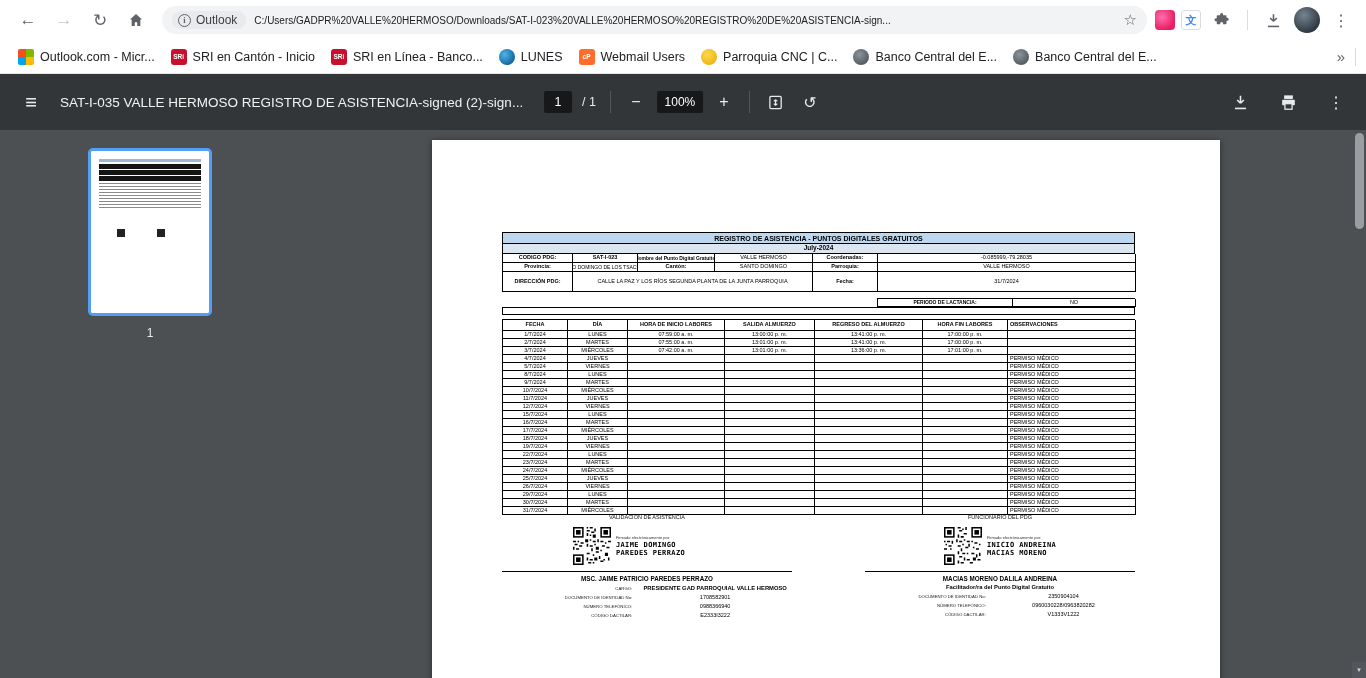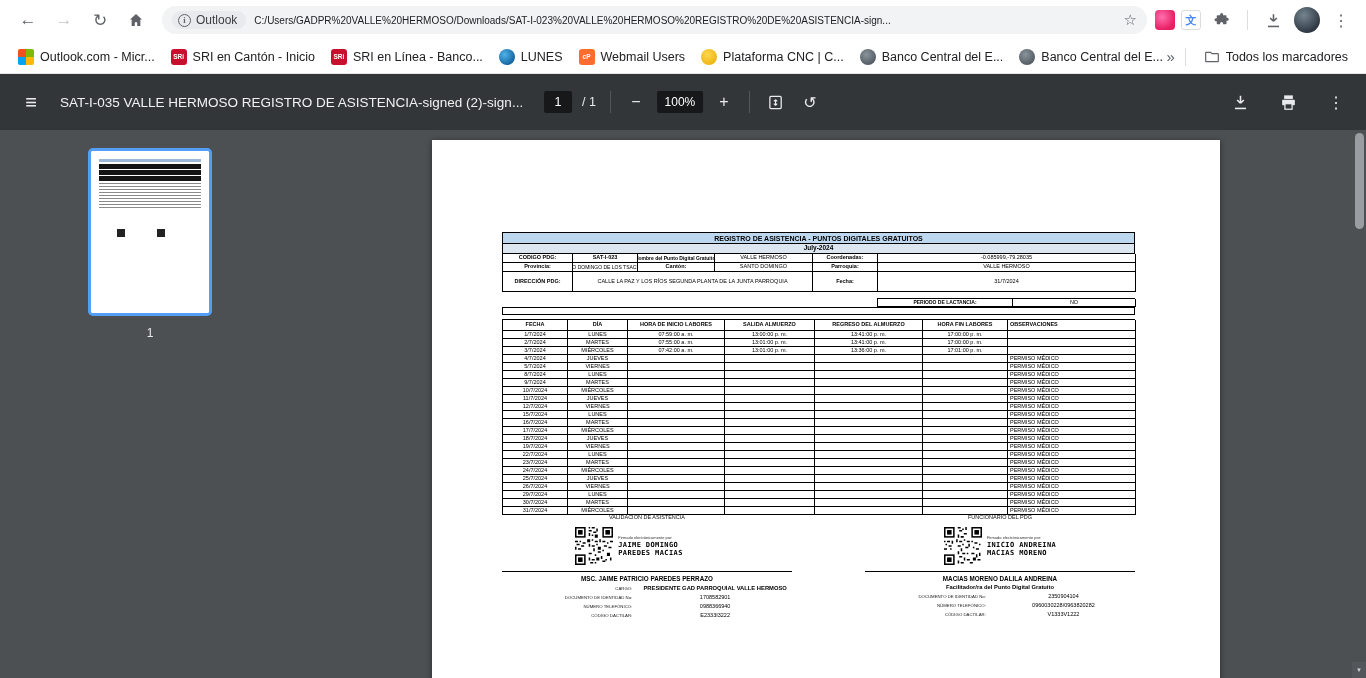--- a/index.html
+++ b/index.html
@@ -184,42 +184,36 @@
         <span class="bm-label">LUNES</span>
       </div>
 
       <div class="bm-item">
         <span class="bm-icon" style="background:#ff6c2c">cP</span>
         <span class="bm-label">Webmail Users</span>
       </div>
 
       <div class="bm-item">
         <span class="bm-icon" style="background:radial-gradient(circle at 40% 35%,#ffd84d,#e7a800);border-radius:50%"></span>
-        <span class="bm-label">Plataforma CNC | C...</span>
+        <span class="bm-label">Parroquia CNC | C...</span>
       </div>
 
       <div class="bm-item">
         <span class="bm-icon" style="background:radial-gradient(circle at 40% 35%,#8a949c,#3f474e);border-radius:50%"></span>
         <span class="bm-label">Banco Central del E...</span>
       </div>
 
       <div class="bm-item">
         <span class="bm-icon" style="background:radial-gradient(circle at 40% 35%,#8a949c,#3f474e);border-radius:50%"></span>
         <span class="bm-label">Banco Central del E...</span>
       </div>
     </div>
   <div class="bm-right">
     <span class="bm-chevrons">»</span>
     <span class="bm-sep"></span>
-    <div class="bm-item">
-      <svg class="folder-svg" viewBox="0 0 24 24">
-        <path d="M10 5l2 2h8.5a1 1 0 0 1 1 1v10a1 1 0 0 1-1 1h-17a1 1 0 0 1-1-1V6a1 1 0 0 1 1-1z" fill="none" stroke="#5f6368" stroke-width="1.8"></path>
-      </svg>
-      <span class="bm-label">Todos los marcadores</span>
-    </div>
   </div>
 </div>
 
 <div class="pdf-toolbar">
   <span class="pt-menu">≡</span>
   <span class="pt-title">SAT-I-035 VALLE HERMOSO REGISTRO DE ASISTENCIA-signed (2)-sign...</span>
   <div class="pt-center">
     <div class="pt-pagebox">1</div>
     <span class="pt-pagetotal">/ 1</span>
     <span class="pt-vsep"></span>
@@ -573,21 +567,21 @@
                 <rect x="20" y="2" width="3" height="3"></rect>
               <rect x="0" y="18" width="7" height="7"></rect>
                 <rect x="1" y="19" width="5" height="5" fill="#fff"></rect>
                 <rect x="2" y="20" width="3" height="3"></rect>
               <path d="M9 0h1v1H9zM11 0h2v1h-2zM14 1h1v2h-1zM9 2h2v1H9zM12 3h2v1h-2zM9 4h1v2H9zM11 5h1v1h-1zM13 5h2v2h-2zM0 9h2v1H0zM3 9h1v1H3zM5 10h2v1H5zM1 11h2v1H1zM4 12h2v1H4zM0 13h1v2H0zM2 14h2v1H2zM8 8h2v2H8zM11 8h1v1h-1zM13 9h2v1h-2zM16 8h1v2h-1zM9 11h1v2H9zM11 12h2v1h-2zM14 11h1v1h-1zM12 14h1v2h-1zM15 13h2v2h-2zM18 9h2v1h-2zM21 10h1v1h-1zM23 9h2v1h-2zM19 12h2v1h-2zM22 13h2v1h-2zM18 15h1v1h-1zM9 17h2v1H9zM13 18h1v1h-1zM15 16h2v1h-2zM9 20h1v2H9zM11 21h2v1h-2zM14 20h2v2h-2zM17 19h1v2h-1zM18 22h2v1h-2zM21 17h2v2h-2zM23 20h1v2h-1zM20 21h1v1h-1zM10 23h2v1h-2zM13 23h1v1h-1z"></path>
             </g>
           </svg>
           <div class="esign">
             <div class="esign-note">Firmado electrónicamente por:</div>
             <div class="esign-name">JAIME DOMINGO</div>
-            <div class="esign-name">PAREDES MACIAS</div>
+            <div class="esign-name">PAREDES PERRAZO</div>
           </div>
         </div>
         <div class="sig-hr"></div>
         <div class="sig-name">MSC. JAIME PATRICIO PAREDES PERRAZO</div>
         <div class="drow">
           <div class="dlabel">CARGO:</div>
           <div class="dval b">PRESIDENTE GAD PARROQUIAL VALLE HERMOSO</div>
         </div>
         <div class="drow">
           <div class="dlabel">DOCUMENTO DE IDENTIDAD No:</div>

